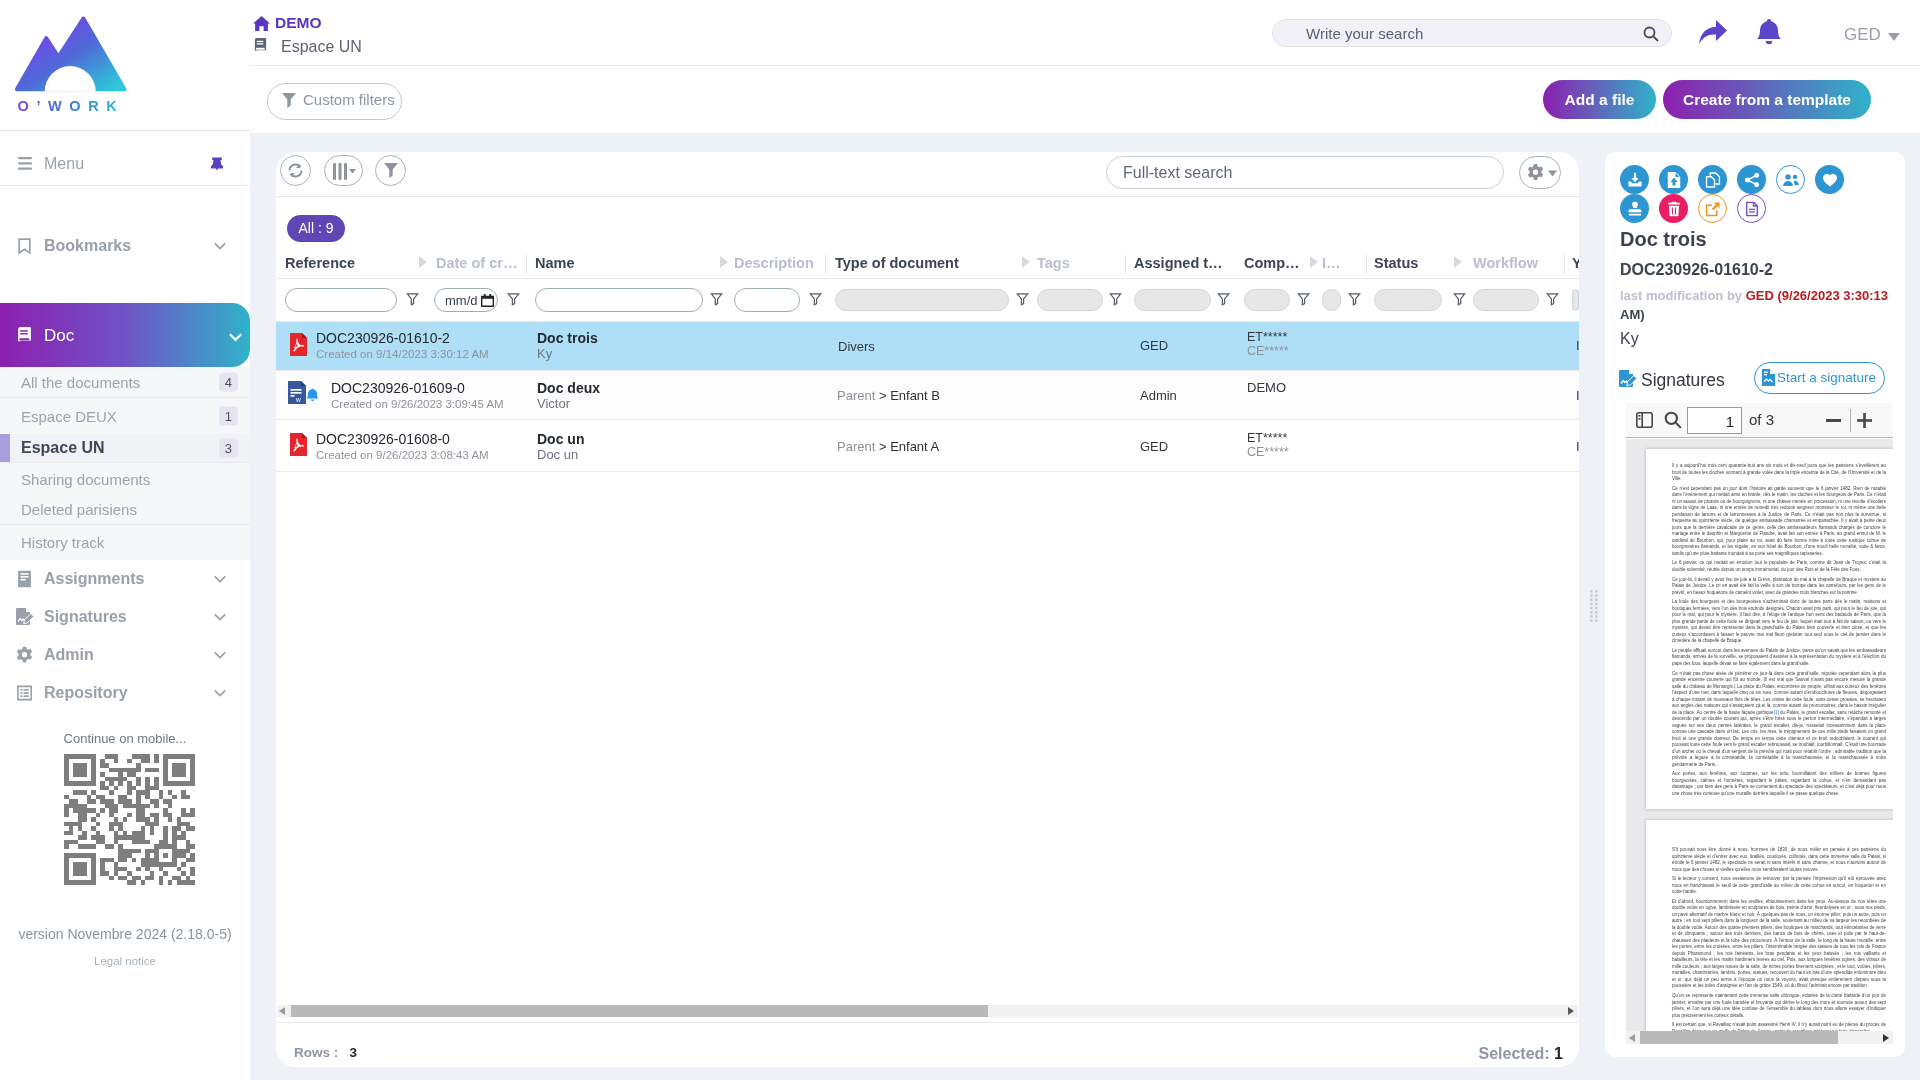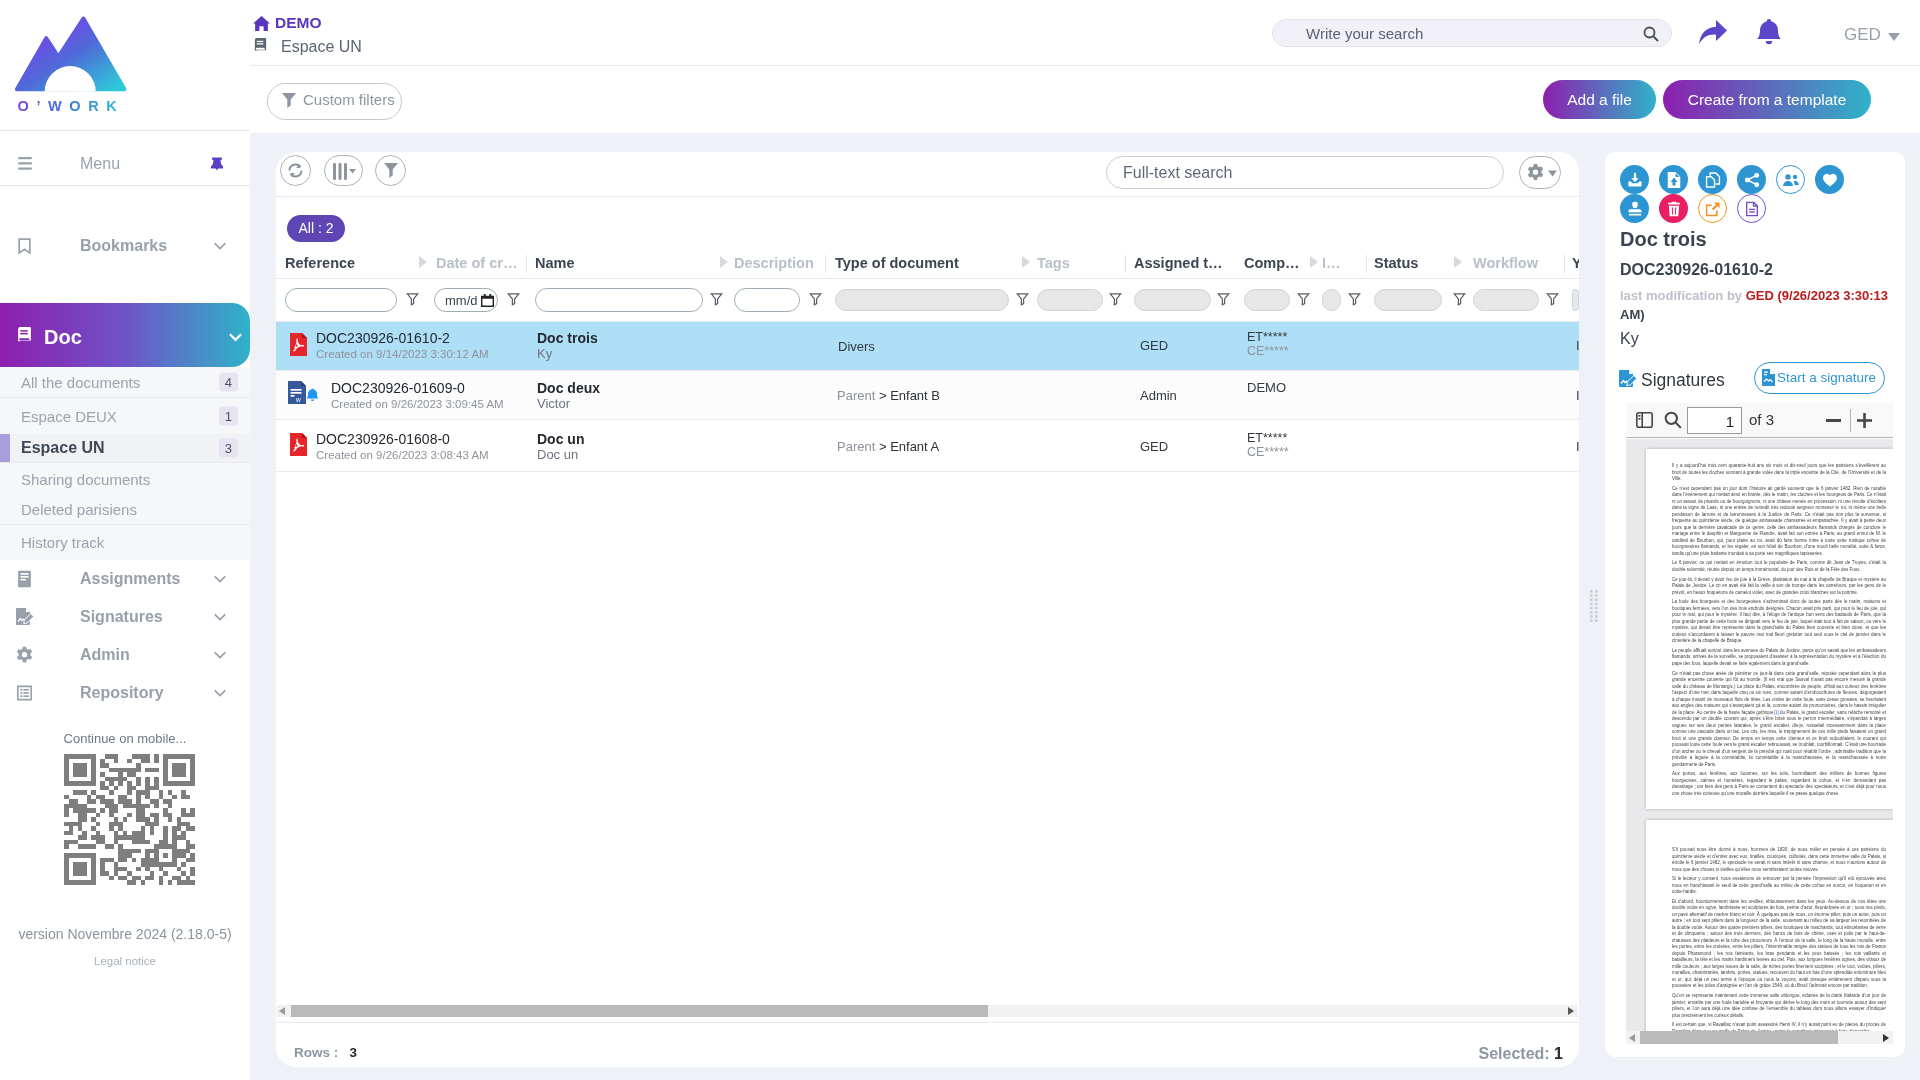--- a/index.html
+++ b/index.html
@@ -2,29 +2,29 @@
 <html><head>
 <meta charset="utf-8">
 <style>
 * { margin:0; padding:0; box-sizing:border-box; }
 html,body { width:1920px; height:1080px; overflow:hidden; }
 body { background:#eef1f6; font-family:"Liberation Sans", sans-serif; position:relative; }
 .abs { position:absolute; }
 
 #sidebar { position:absolute; left:0; top:0; width:250px; height:1080px; background:#fff; }
 .srow { position:absolute; left:0; width:250px; height:38px; color:#97a0ab; font-size:16px; font-weight:bold; }
-.srow .lbl { position:absolute; left:44px; top:50%; transform:translateY(-50%);margin-left:36px; }
+.srow .lbl { position:absolute; left:44px; top:50%; transform:translateY(-50%); }
 .srow .ic { position:absolute; left:16px; top:50%; transform:translateY(-50%); width:17px; height:17px; }
 .chev { position:absolute; left:213px; top:50%; transform:translateY(-50%); width:14px; height:14px; }
 .subitem { position:absolute; left:0; width:250px; color:#9aa3ae; font-size:15px; }
 .subitem .t { position:absolute; left:21px; top:50%; transform:translateY(-50%); }
 .badge { position:absolute; right:12px; top:50%; transform:translateY(-50%); background:#e7e4f2; color:#4e4e68; font-size:13px; padding:2px 6px; border-radius:4px; }
 
 #header { position:absolute; left:250px; top:0; width:1670px; height:133px; background:#fff; }
-.gradbtn { position:absolute; height:39px; border-radius:20px; background:linear-gradient(90deg,#8d1fae,#2fb3c9); color:#fff; font-size:15.5px; text-align:center; }
+.gradbtn { position:absolute; height:39px; border-radius:20px; background:linear-gradient(90deg,#8d1fae,#2fb3c9); color:#fff; font-size:15.5px; text-align:center;font-weight:bold; }
 
 #tablecard { position:absolute; left:276px; top:152px; width:1303px; height:915px; background:#fff; border-radius:20px; overflow:hidden; }
 #rightpanel { position:absolute; left:1605px; top:152px; width:300px; height:905px; background:#fff; border-radius:10px; }
 .cirbtn { position:absolute; width:31px; height:31px; border:1px solid #adb2b8; border-radius:16px; background:#fff; }
 .hdrdark { color:#3d4554; font-weight:bold; font-size:14.5px; position:absolute; top:103px; }
 .hdrgray { color:#b9c0ca; font-weight:bold; font-size:14.5px; position:absolute; top:103px; }
 .rarrow { position:absolute; top:104px; width:0; height:0; border-top:6px solid transparent; border-bottom:6px solid transparent; border-left:8px solid #d6dade; }
 .finput { position:absolute; top:136px; height:24px; border:1px solid #9fadb5; border-radius:12px; background:#fff;text-align:right; }
 .fdis { position:absolute; top:137px; height:22px; border-radius:11px; background:#e7e7e7; border:1px solid #cfd6da; }
 .funnel { position:absolute; top:141px; width:13px; height:13px; }
@@ -89,21 +89,21 @@
         <path fill="none" stroke="#97a0ab" stroke-width="2" d="M2 5 l6 6 l6-6"></path>
       </svg>
   </div>
 
   <div class="abs" style="left:0;top:303px;width:250px;height:64px;background:linear-gradient(90deg,#8d1fae,#6f53c6 50%,#2fb3c9);border-radius:0 18px 18px 0">
     <svg class="abs" style="left:16px;top:24px" width="17" height="17" viewBox="0 0 16 16">
         <path fill="#fff" d="M2 2 a2 2 0 0 1 2-2 h9 a1 1 0 0 1 1 1 v11 a1 1 0 0 1 -1 1 h-9 a1 1 0 0 1 -2-1 Z M4 10.5 a1 1 0 0 0 0 2 h8.5 v-2 Z"></path>
         <rect x="4" y="3" width="7" height="1.4" fill="#8d1fae"></rect>
         <rect x="4" y="5.6" width="7" height="1.4" fill="#8d1fae"></rect>
       </svg>
-    <span class="abs" style="left:44px;top:23px;color:#fff;font-weight:bold;font-size:20px">Doc</span>
+    <span class="abs" style="left:44px;top:23px;color:#fff;font-weight:normal;font-size:17px">Doc</span>
     <svg class="abs" style="left:228px;top:28px" width="15" height="13" viewBox="0 0 16 14">
         <path fill="none" stroke="#fff" stroke-width="2.4" d="M2 3.5 l6 6 l6-6"></path>
       </svg>
   </div>
 
   <div class="abs" style="left:0;top:367px;width:250px;height:193px;background:#f6f7f9">
     <div class="subitem" style="top:0;height:31px;border-bottom:1px solid #e8eaee">
         <span class="t">All the documents</span>
         <span class="badge">4</span>
       </div>
@@ -474,21 +474,21 @@
   <div class="cirbtn" style="left:1243px;top:4px;width:42px;height:33px;border-radius:17px">
     <svg class="abs" style="left:7px;top:7px" width="17" height="17" viewBox="0 0 16 16">
         <path fill="#8d949e" d="M6.5 0 h3 l.5 2.2 a6 6 0 0 1 1.5 .9 l2.2-.7 1.5 2.6 -1.7 1.5 a6 6 0 0 1 0 1.8 l1.7 1.5 -1.5 2.6 -2.2-.7 a6 6 0 0 1 -1.5 .9 L9.5 15 h-3 L6 12.8 a6 6 0 0 1 -1.5-.9 l-2.2 .7 L.8 10 2.5 8.4 a6 6 0 0 1 0-1.8 L.8 5.1 2.3 2.5 l2.2 .7 A6 6 0 0 1 6 2.2 Z M8 5.2 a2.5 2.5 0 1 0 0 5 a2.5 2.5 0 0 0 0-5 Z"></path>
       </svg>
     <svg class="abs" style="left:28px;top:13px" width="9" height="7" viewBox="0 0 12 8">
         <path fill="#8d949e" d="M0 0 h12 L6 8 Z"></path>
       </svg>
   </div>
   <div class="abs" style="left:0;top:44px;width:1303px;border-top:1px solid #e6e9ed"></div>
 
-  <div class="abs" style="left:11px;top:63px;width:58px;height:27px;background:#5e46b4;border-radius:14px;color:#fff;font-size:14px;text-align:center;line-height:27px">All : 2</div>
+  <div class="abs" style="left:11px;top:63px;width:58px;height:27px;background:#5e46b4;border-radius:14px;color:#fff;font-size:14px;text-align:center;line-height:27px">All : 9</div>
 
   <div class="hdrdark" style="left:9px">Reference</div>
   <div class="rarrow" style="left:143px"></div>
   <div class="hdrgray" style="left:160px">Date of cr…</div>
   <div class="abs" style="left:250px;top:103px;height:18px;border-left:1px solid #dfe3e7"></div>
   <div class="hdrdark" style="left:259px">Name</div>
   <div class="rarrow" style="left:444px"></div>
   <div class="hdrgray" style="left:458px">Description</div>
   <div class="abs" style="left:549px;top:103px;height:18px;border-left:1px solid #dfe3e7"></div>
   <div class="hdrdark" style="left:559px">Type of document</div>

